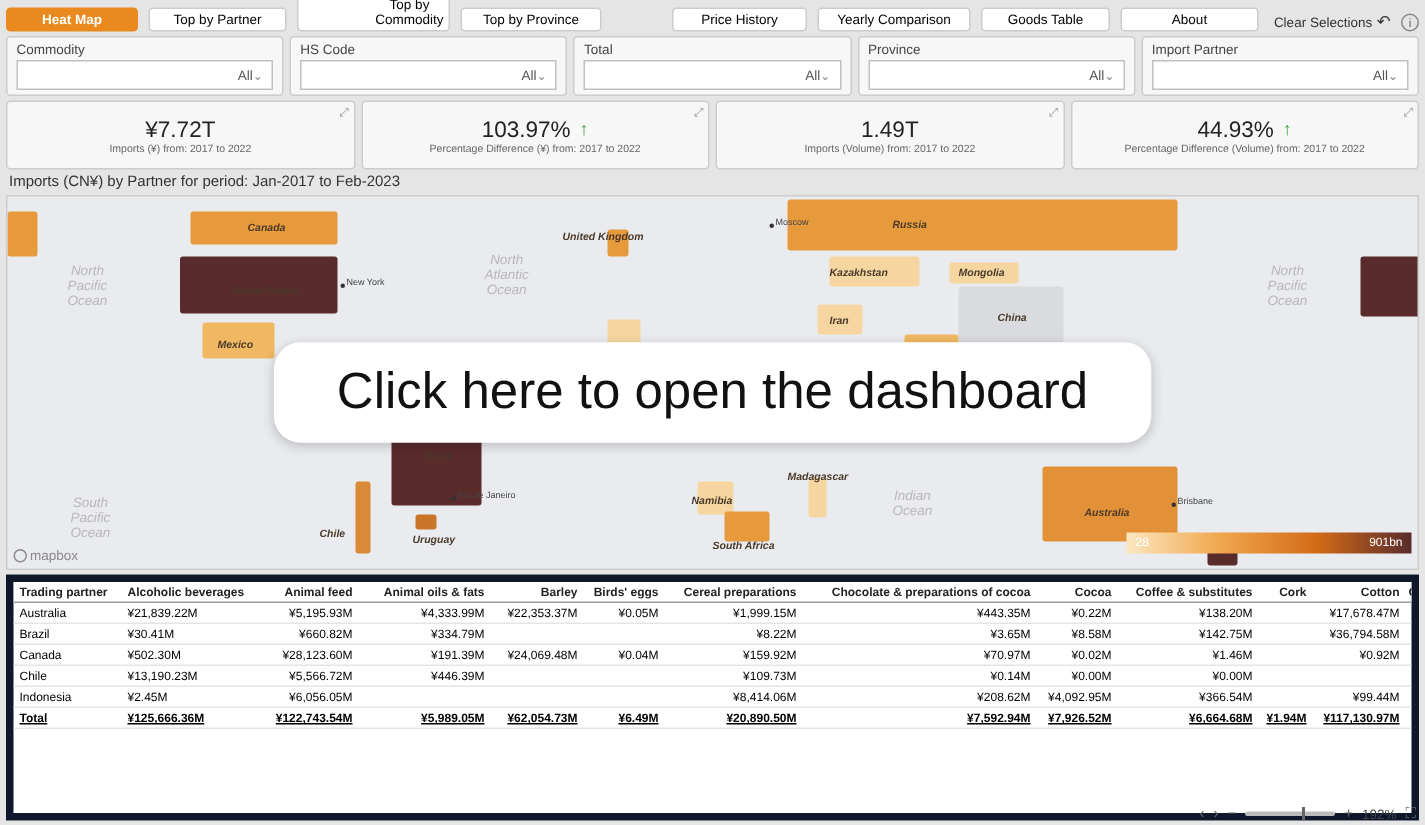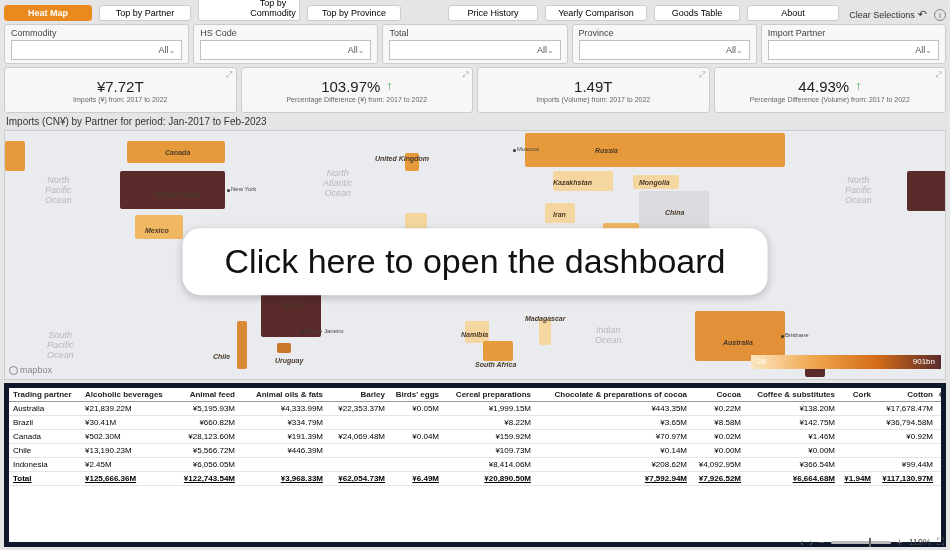--- a/index.html
+++ b/index.html
@@ -328,21 +328,21 @@
           <div class="tcell c8">¥4,092.95M</div>
           <div class="tcell c9">¥366.54M</div>
           <div class="tcell c10"></div>
           <div class="tcell c11">¥99.44M</div>
           <div class="tcell c12"></div>
         </div>
         <div class="trow total">
           <div class="tcell c0">Total</div>
           <div class="tcell c1">¥125,666.36M</div>
           <div class="tcell c2">¥122,743.54M</div>
-          <div class="tcell c3">¥3,968.33M</div>
+          <div class="tcell c3">¥5,989.05M</div>
           <div class="tcell c4">¥62,054.73M</div>
           <div class="tcell c5">¥6.49M</div>
           <div class="tcell c6">¥20,890.50M</div>
           <div class="tcell c7">¥7,592.94M</div>
           <div class="tcell c8">¥7,926.52M</div>
           <div class="tcell c9">¥6,664.68M</div>
           <div class="tcell c10">¥1.94M</div>
           <div class="tcell c11">¥117,130.97M</div>
           <div class="tcell c12"></div>
         </div>
@@ -351,15 +351,15 @@
 </div>
 
 <div class="footer">
   <span class="ic">‹</span>
   <span class="ic">›</span>
   <span class="ic">−</span>
   <div class="slider">
       <div class="slider-thumb" style="left:38px"></div>
     </div>
   <span class="ic">+</span>
-  <span>119%</span>
+  <span>192%</span>
   <span class="ic">⛶</span>
 </div>
 
 </body></html>

